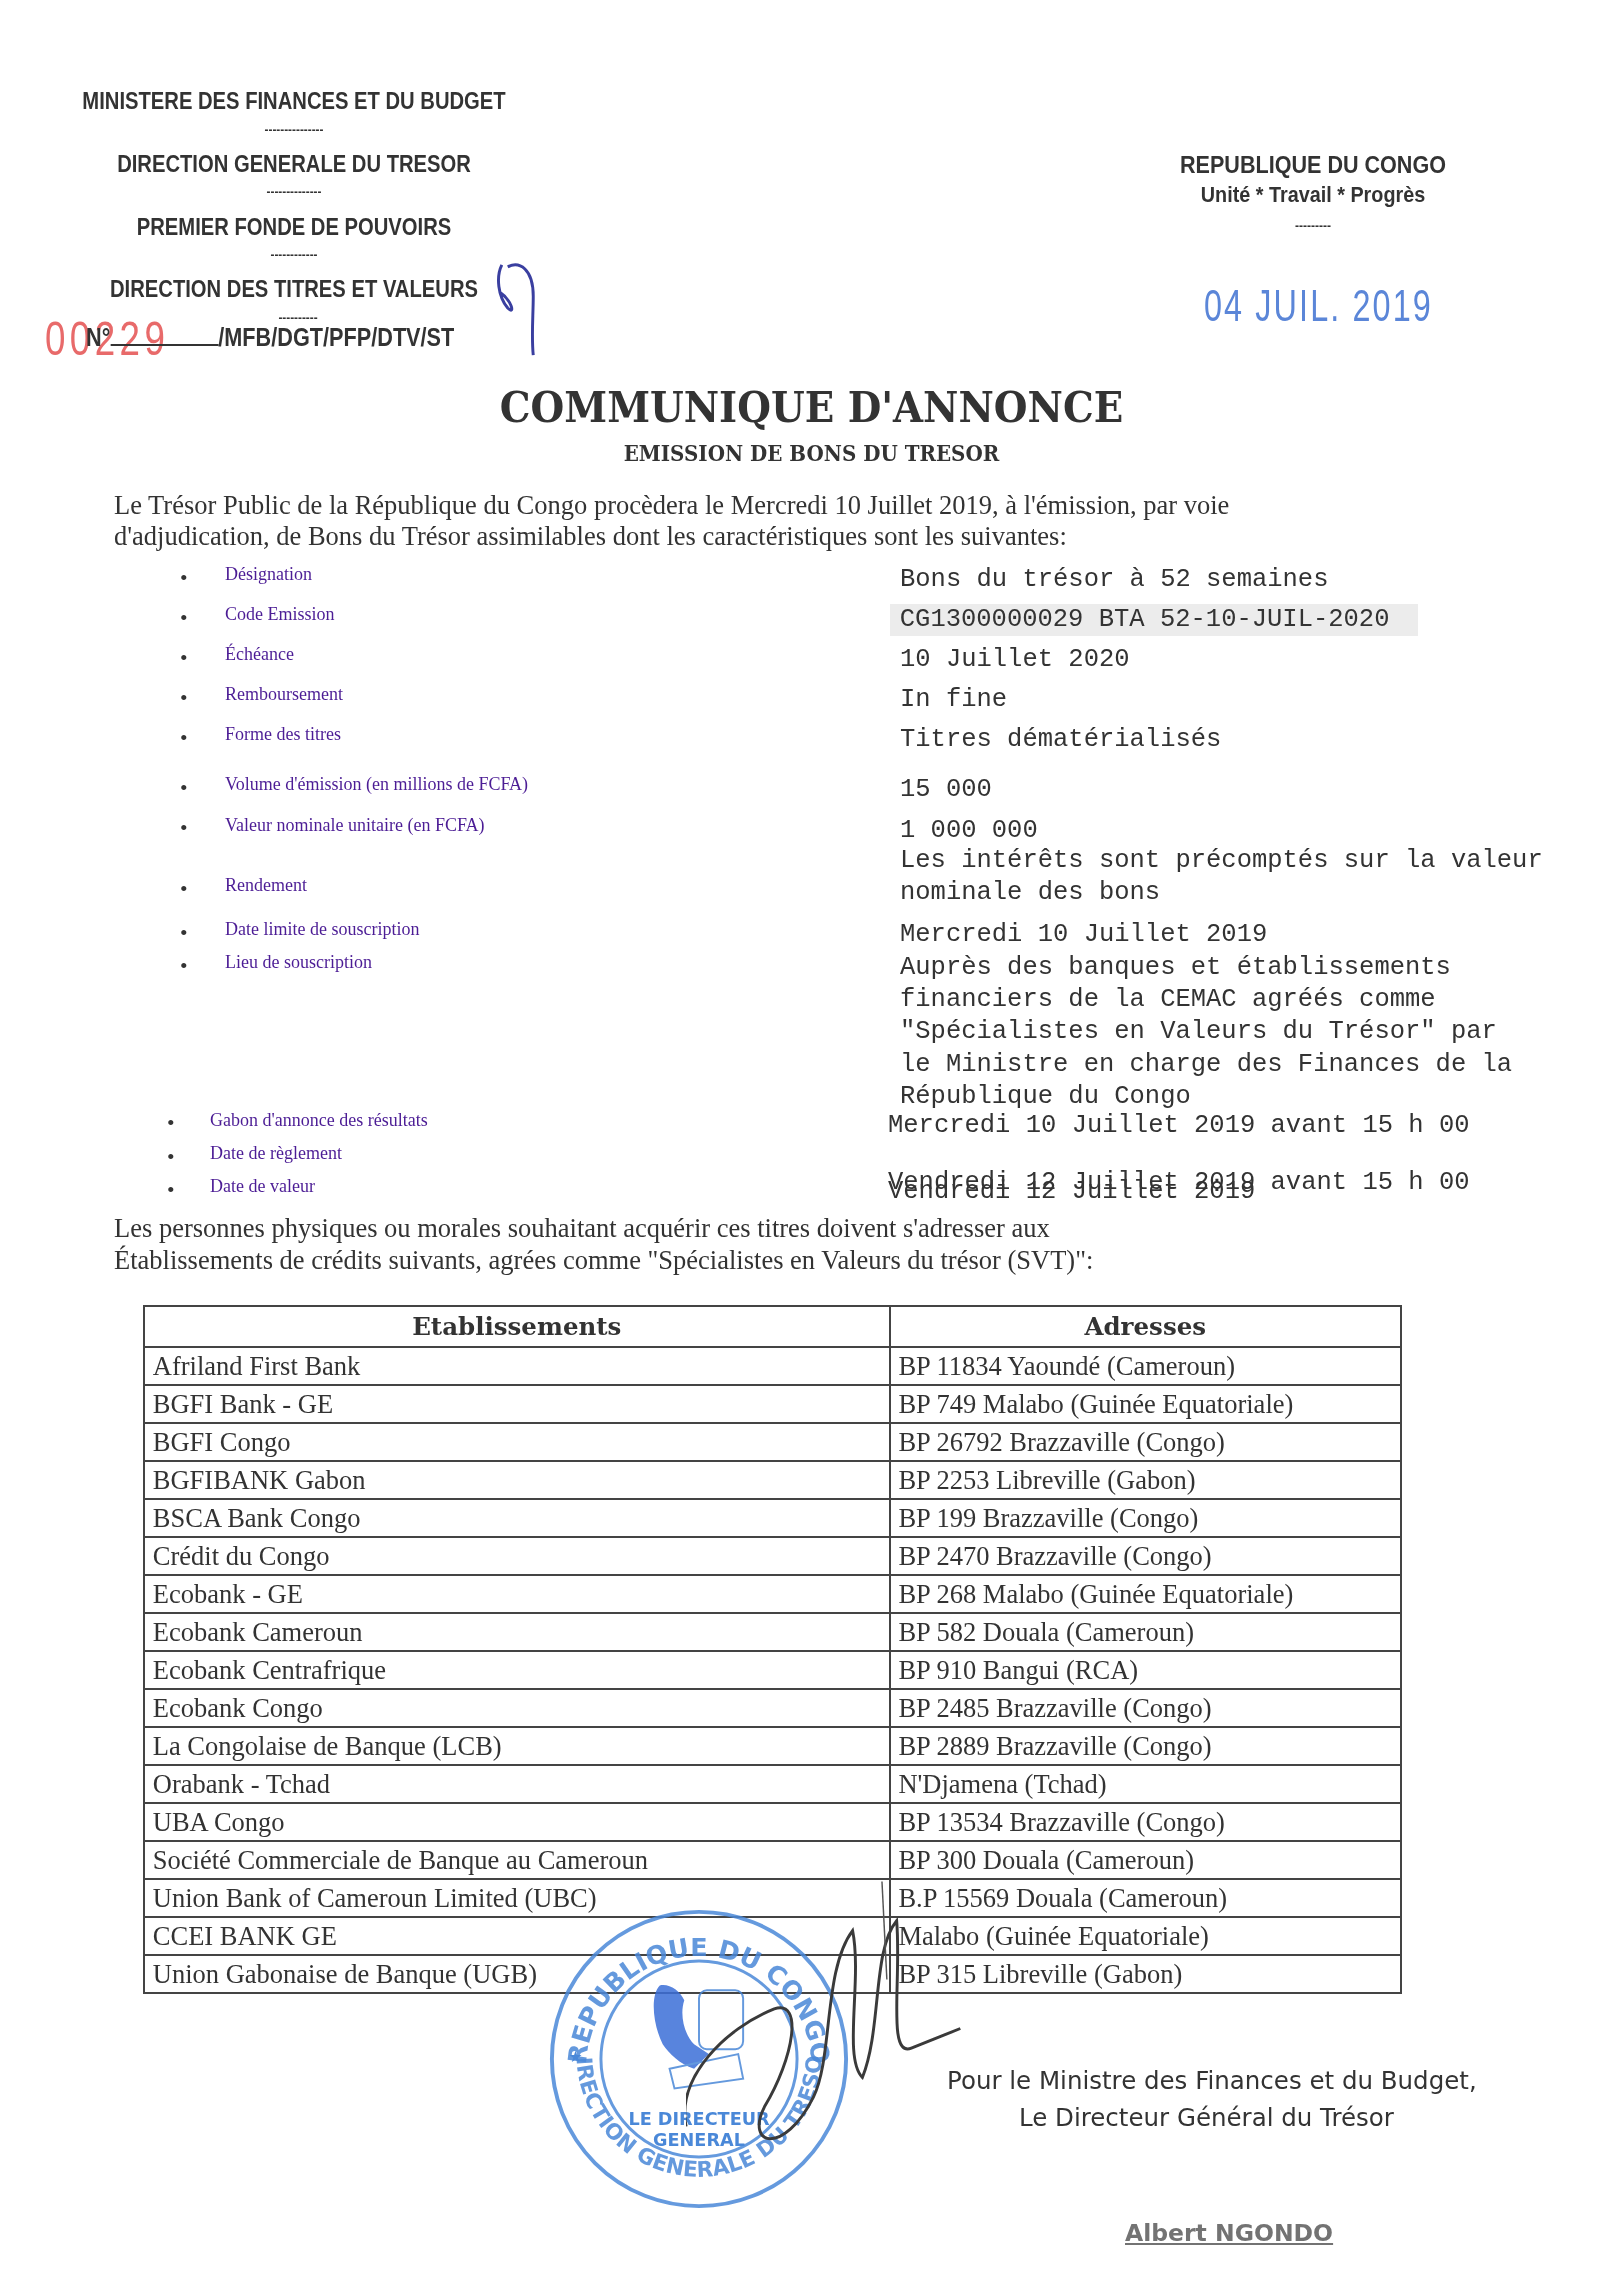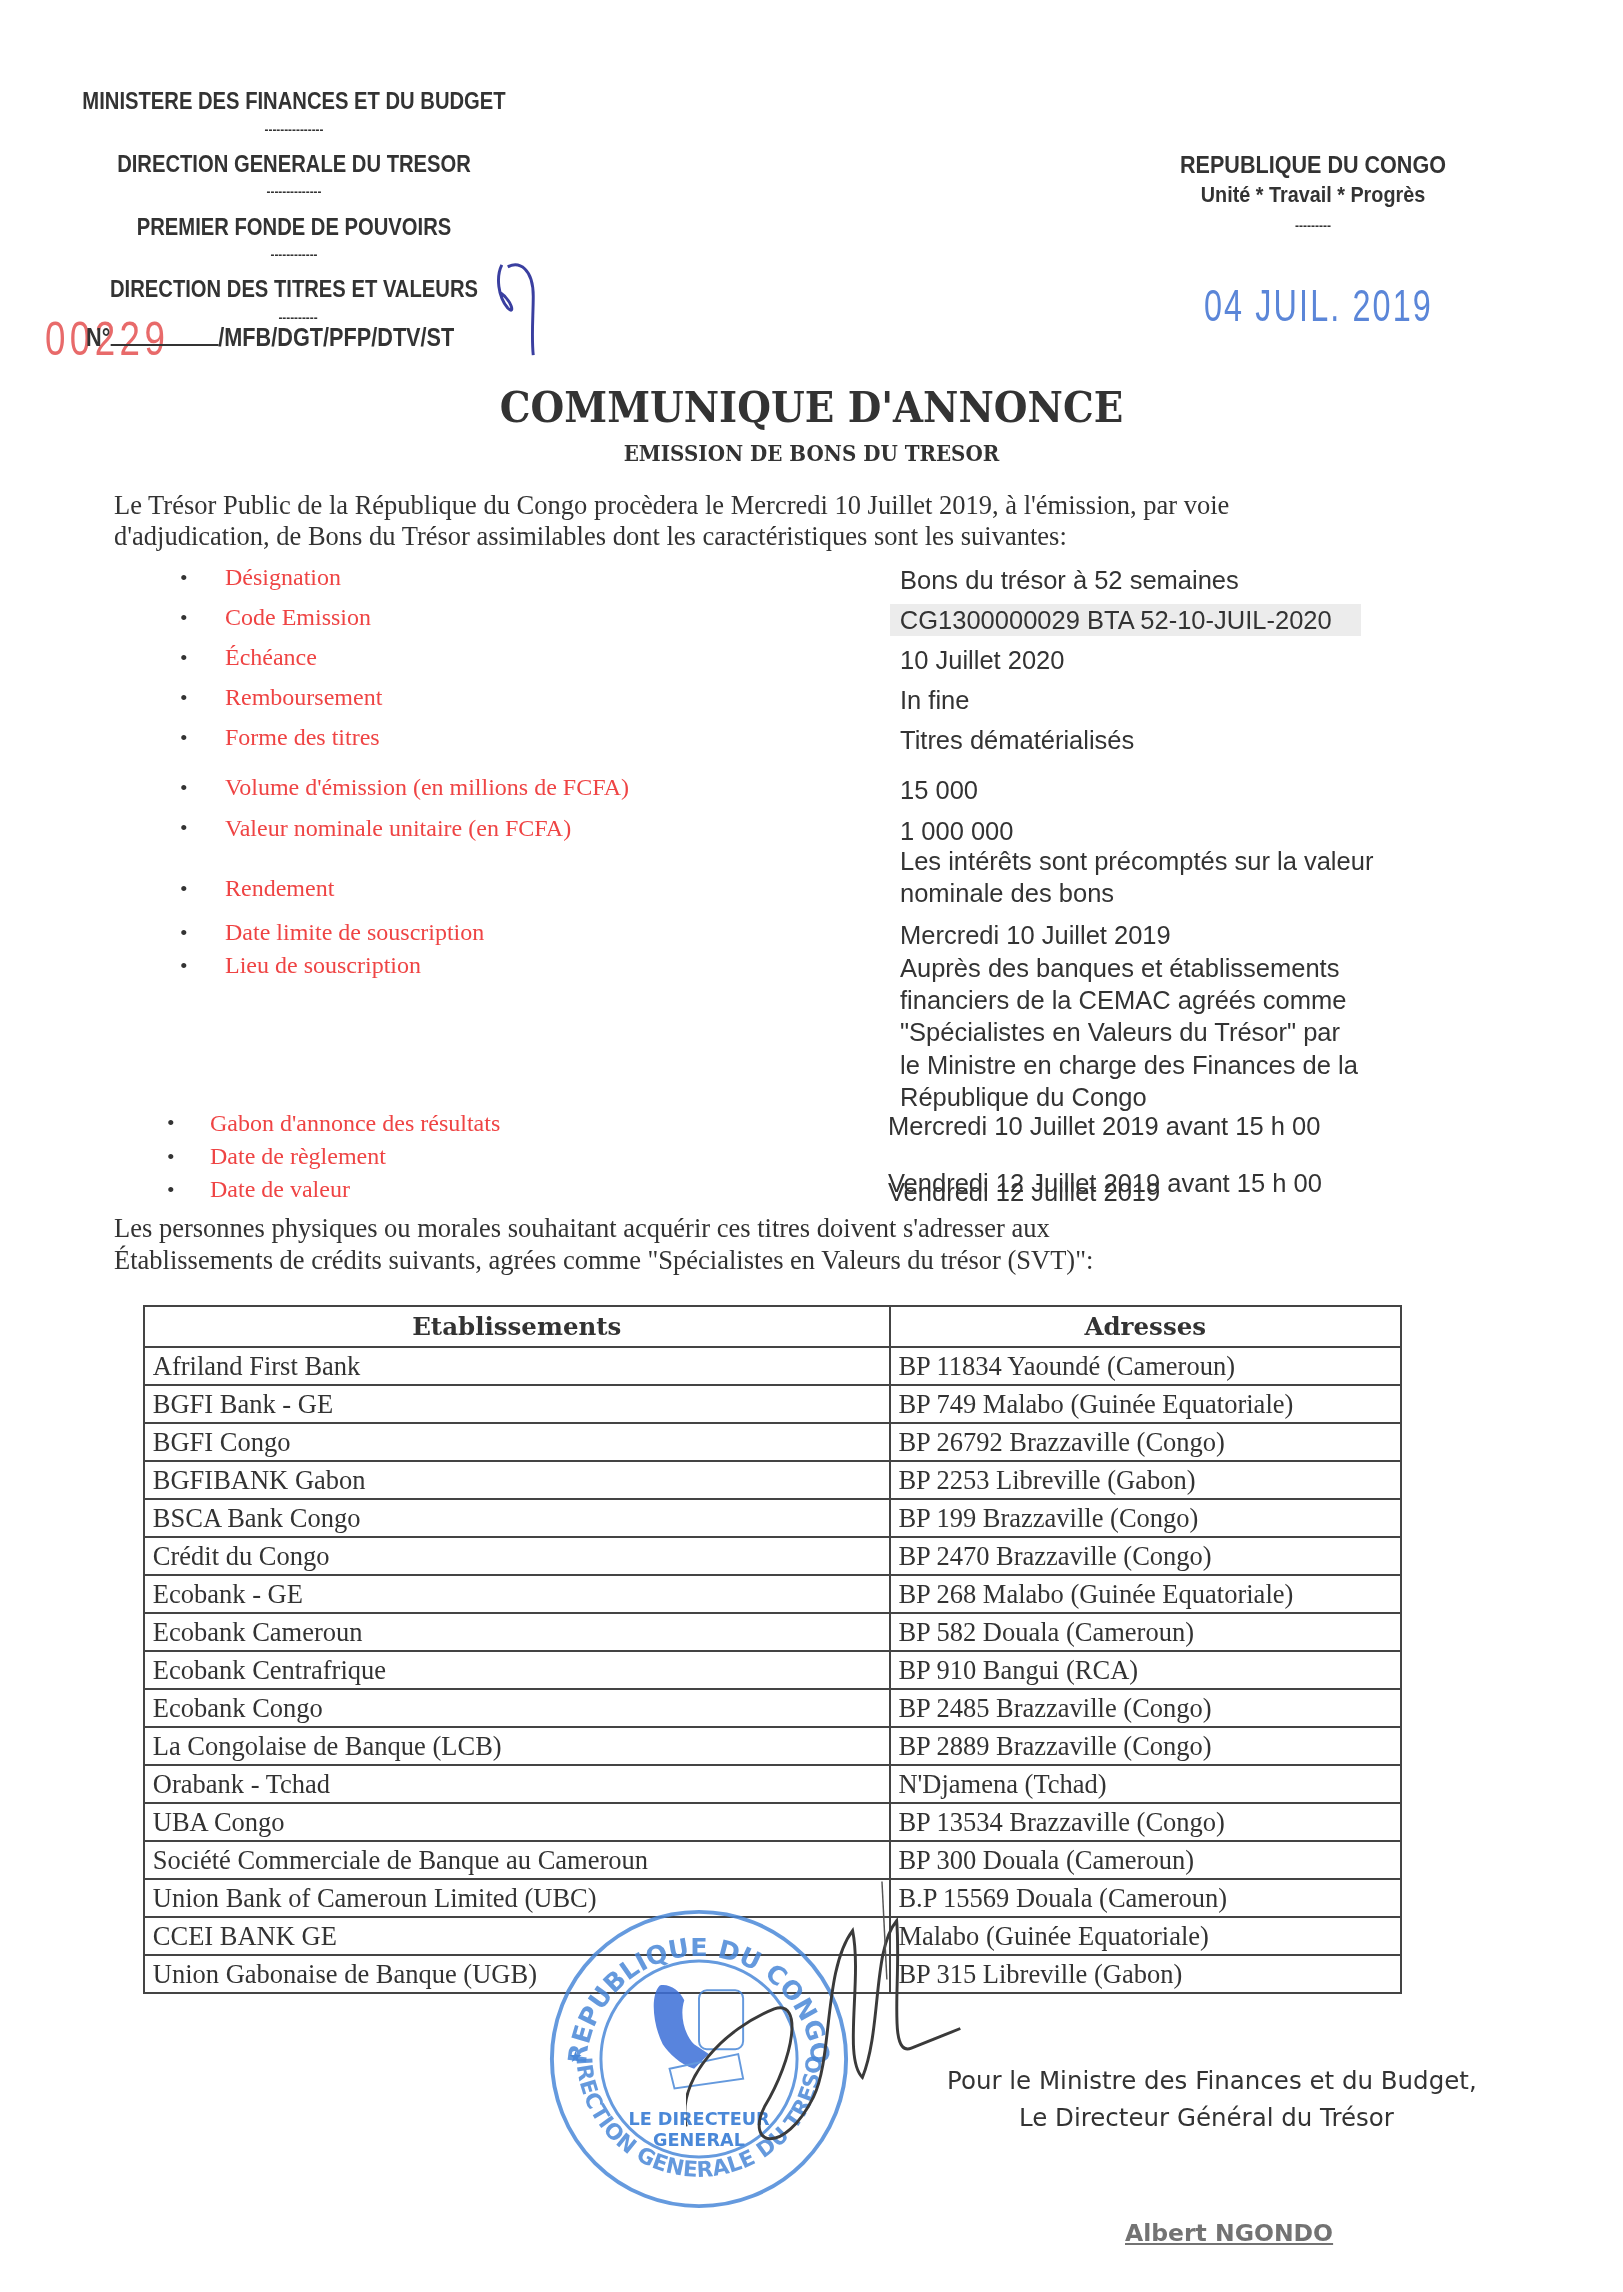--- a/index.html
+++ b/index.html
@@ -19,22 +19,22 @@
 
   .date-stamp { left: 1204px; top: 280px; font-family: "Liberation Sans", sans-serif; font-size: 45px; color: #5b86d8; transform: scaleX(0.72); transform-origin: left; white-space: nowrap; letter-spacing: 2.9px; }
 
   .title { left: 0; width: 1623px; top: 382px; text-align: center; font-family: "DejaVu Serif", serif; font-weight: bold; font-size: 43px; color: #333; transform: scaleX(0.9); }
   .subtitle { left: 0; width: 1623px; top: 441px; text-align: center; font-family: "DejaVu Serif", serif; font-weight: bold; font-size: 21.6px; color: #333; transform: scaleX(0.92); }
 
   .para { font-family: "Liberation Serif", serif; font-size: 26.5px; color: #333; white-space: nowrap; }
   .intro1 { left: 114px; top: 490px; }
   .intro2 { left: 114px; top: 521px; }
 
-  .spec-label { font-family: "Liberation Serif", serif; font-size: 24px; color: #ef4444; white-space: nowrap; }
-  .spec-val { font-family: Liberation Sans, sans-serif; font-size: 25.5px; color: #333; white-space: nowrap; line-height: 32px; }
+  .spec-label { font-family: "Liberation Serif", serif; font-size: 18px; color: #4c1d95; white-space: nowrap; }
+  .spec-val { font-family: Liberation Mono, monospace; font-size: 25.5px; color: #333; white-space: nowrap; line-height: 32px; }
   .bullet { font-size: 21.6px; color: #333; }
 
   .code-bg { background: #ececec; }
 
   table.banks { position: absolute; left: 143px; top: 1305px; width: 1259px; border-collapse: collapse; }
   table.banks td, table.banks th { border: 2px solid #444; font-family: "Liberation Serif", serif; font-size: 26.5px; color: #333; padding: 0 7.8px; height: 36px; text-align: left; white-space: nowrap; }
   table.banks th { font-family: "DejaVu Serif", serif; font-weight: bold; font-size: 24.5px; text-align: center; height: 39px; }
   table.banks td.c1, table.banks th.c1 { width: 728px; }
 
   .sig-text { font-family: "DejaVu Sans", sans-serif; font-size: 24.5px; color: #333; white-space: nowrap; }

